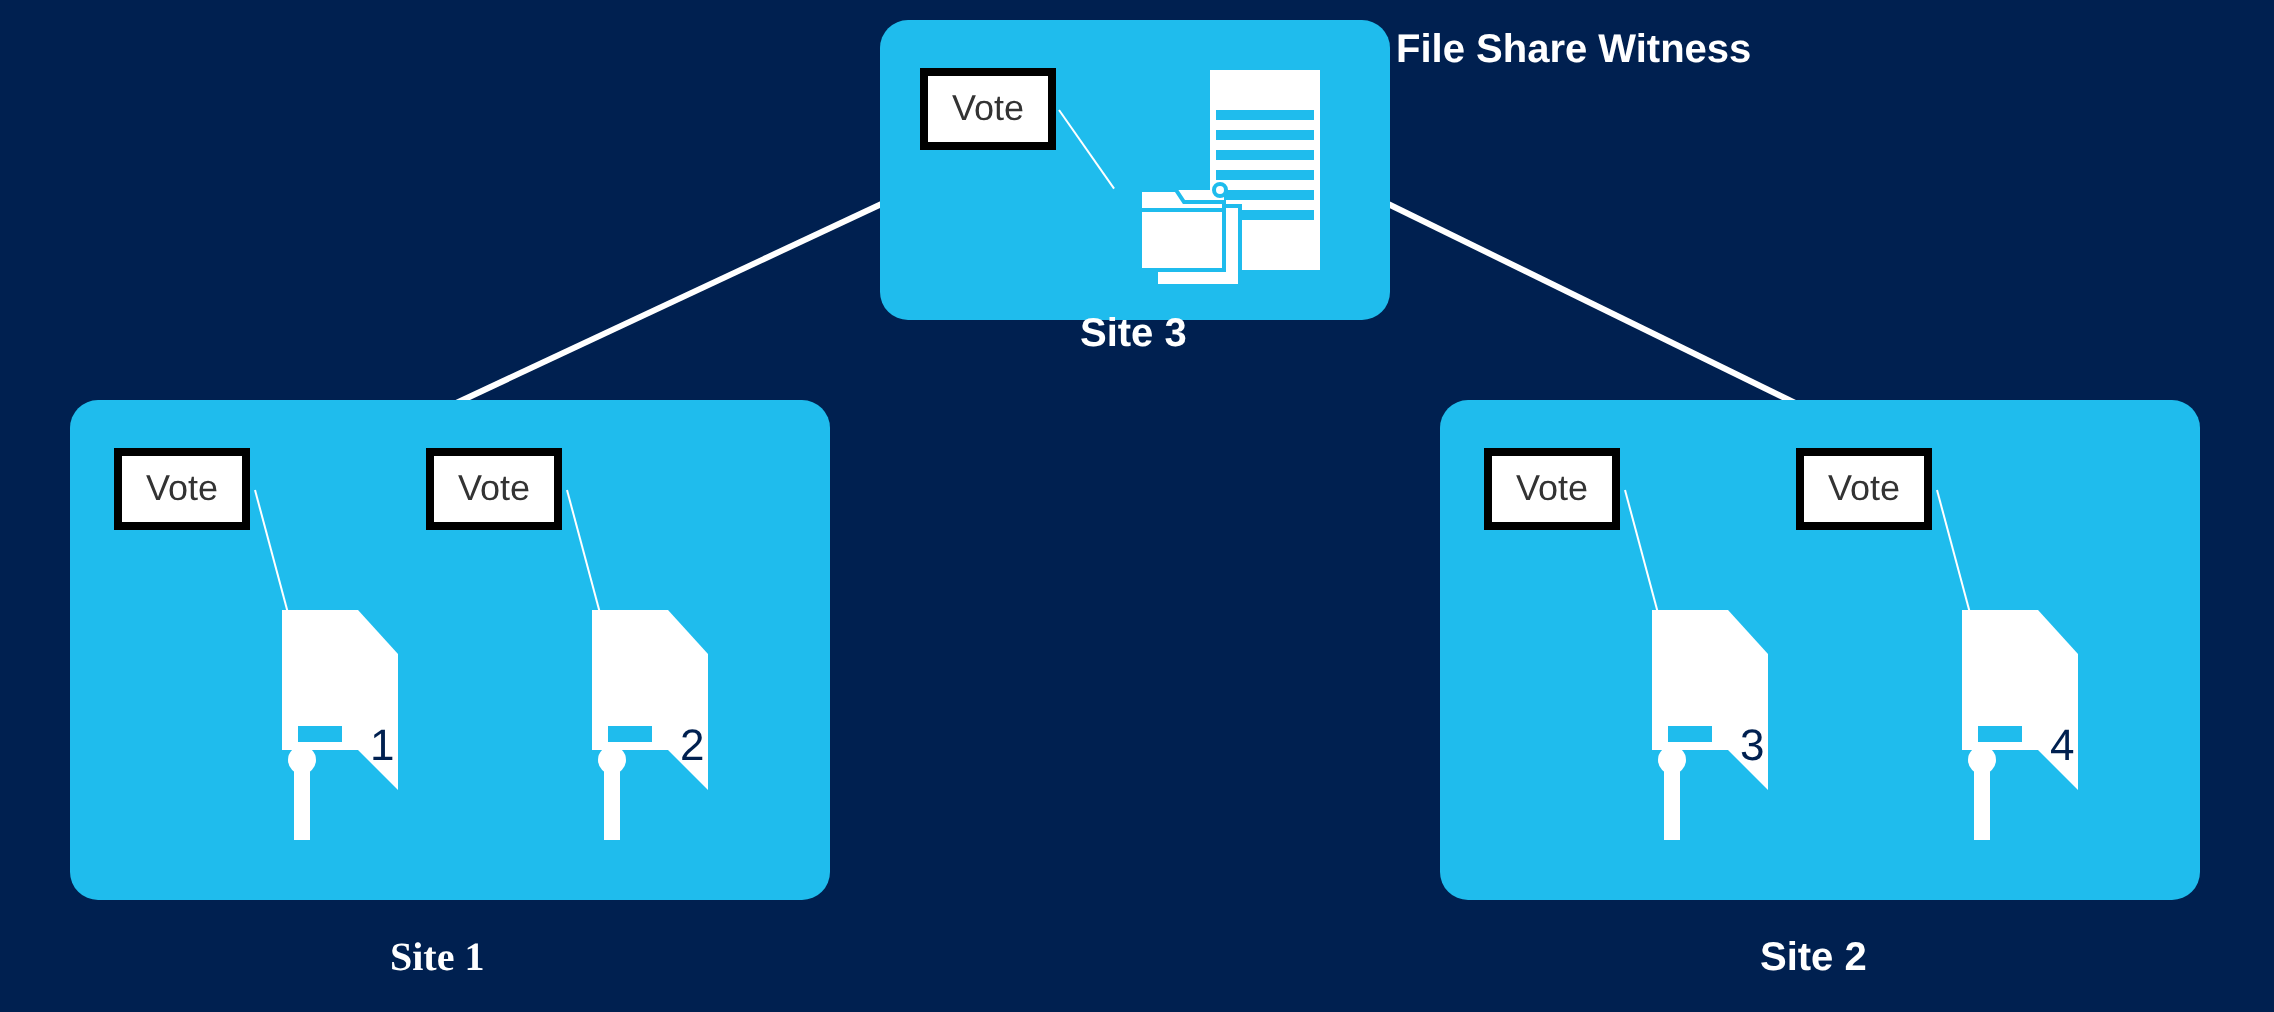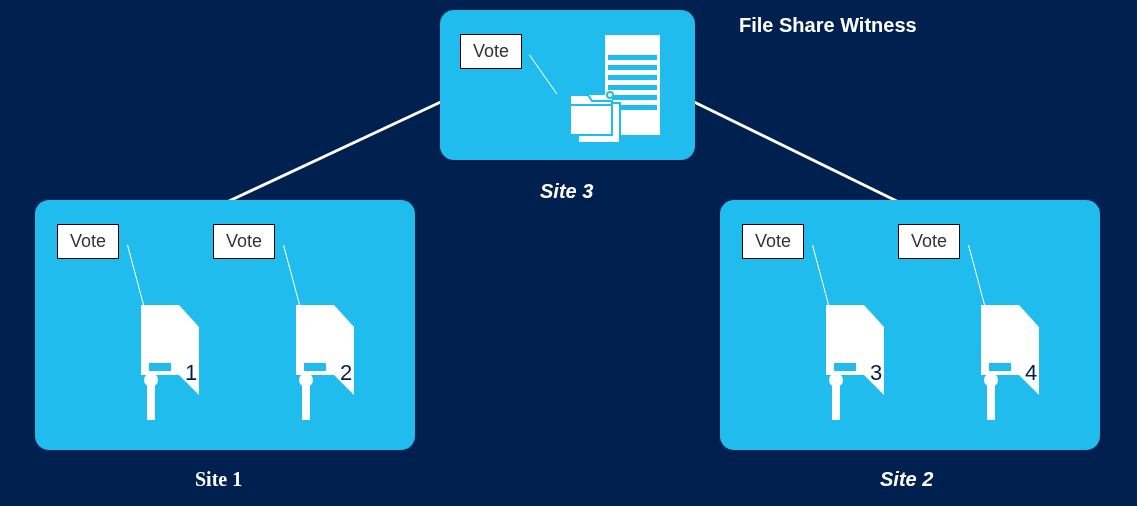--- a/index.html
+++ b/index.html
@@ -3,22 +3,22 @@
 <meta charset="utf-8">
 <style>
   html,body{margin:0;padding:0;width:1137px;height:506px;background:#002050;font-family:"Segoe UI",Arial,sans-serif;overflow:hidden;}
   .stage{position:relative;width:1137px;height:506px;}
   svg.lines{position:absolute;top:0;left:0;width:1137px;height:506px;pointer-events:none;}
   .box{position:absolute;background:#1FBCED;border-radius:14px;}
   .site3{left:440px;top:10px;width:255px;height:150px;}
   .site1{left:35px;top:200px;width:380px;height:250px;}
   .site2{left:720px;top:200px;width:380px;height:250px;}
   .site-label{position:absolute;color:#fff;font-weight:600;font-size:20px;}
-  .fsw-label{position:absolute;left:739px;top:14px;color:#fff;font-weight:700;font-size:20px;text-align:right;}
-  .vote-tag{position:absolute;background:#fff;border:1px solid #000000;color:#333;font-size:18px;padding:6px 12px;font-weight:400;}
+  .fsw-label{position:absolute;left:698px;top:14px;color:#fff;font-weight:700;font-size:20px;text-align:right;}
+  .vote-tag{position:absolute;background:#fff;border:4px solid #000000;color:#333;font-size:18px;padding:6px 12px;font-weight:400;}
   .callout{position:absolute;background:#fff;width:1px;}
   svg.icon{position:absolute;}
   .node-num{position:absolute;color:#002050;font-size:22px;font-weight:400;}
 </style>
 </head>
 <body>
 <div class="stage">
 
 <svg class="lines" viewBox="0 0 1137 506">
   <line x1="445" y1="100" x2="210" y2="210" stroke="#fff" stroke-width="3"></line>
@@ -39,21 +39,21 @@
           <rect x="58" y="80" width="49" height="5"></rect>
     </g>
     <rect x="28" y="78" width="42" height="40" fill="#fff" stroke="#1FBCED" stroke-width="2"></rect>
     <rect x="20" y="70" width="42" height="40" fill="#fff"></rect>
     <path d="M20 70 L45 70 L50 76 L62 76 L62 70 L20 70 Z" fill="#1FBCED" opacity="0"></path>
     <path d="M20 80 L62 80" stroke="#1FBCED" stroke-width="2"></path>
     <path d="M20 70 L38 70 L42 76 L62 76 L62 110 L20 110 Z" fill="none" stroke="#1FBCED" stroke-width="2"></path>
     <circle cx="60" cy="70" r="3" fill="#fff" stroke="#1FBCED" stroke-width="2"></circle>
   </svg>
 </div>
-<div class="site-label" style="left:540px;top:180px;font-style:italic;">Site 3</div>
+<div class="site-label" style="left:540px;top:156px;">Site 3</div>
 <div class="fsw-label">File Share Witness</div>
 
 <div class="box site1">
   <div class="vote-tag" style="left:22px;top:24px;">Vote</div>
   <div class="callout" style="left:92px;top:45px;height:70px;transform:rotate(-15deg);transform-origin:top;"></div>
   <svg class="icon" style="left:100px;top:105px;" width="80" height="120" viewBox="0 0 80 120">
     <rect x="6" y="0" width="38" height="70" fill="#fff"></rect>
     <path d="M44 0 L64 22 L64 90 L44 70 Z" fill="#fff"></path>
     <rect x="14" y="58" width="22" height="8" fill="#1FBCED"></rect>
     <ellipse cx="16" cy="75" rx="7" ry="7" fill="#fff"></ellipse>
@@ -90,15 +90,15 @@
   <div class="callout" style="left:248px;top:45px;height:70px;transform:rotate(-15deg);transform-origin:top;"></div>
   <svg class="icon" style="left:255px;top:105px;" width="80" height="120" viewBox="0 0 80 120">
     <rect x="6" y="0" width="38" height="70" fill="#fff"></rect>
     <path d="M44 0 L64 22 L64 90 L44 70 Z" fill="#fff"></path>
     <rect x="14" y="58" width="22" height="8" fill="#1FBCED"></rect>
     <ellipse cx="16" cy="75" rx="7" ry="7" fill="#fff"></ellipse>
     <rect x="12" y="75" width="8" height="40" fill="#fff"></rect>
   </svg>
   <div class="node-num" style="left:305px;top:160px;">4</div>
 </div>
-<div class="site-label" style="left:880px;top:468px;font-style:italic;">Site 2</div>
+<div class="site-label" style="left:880px;top:468px;">Site 2</div>
 
 </div>
 
 </body></html>

